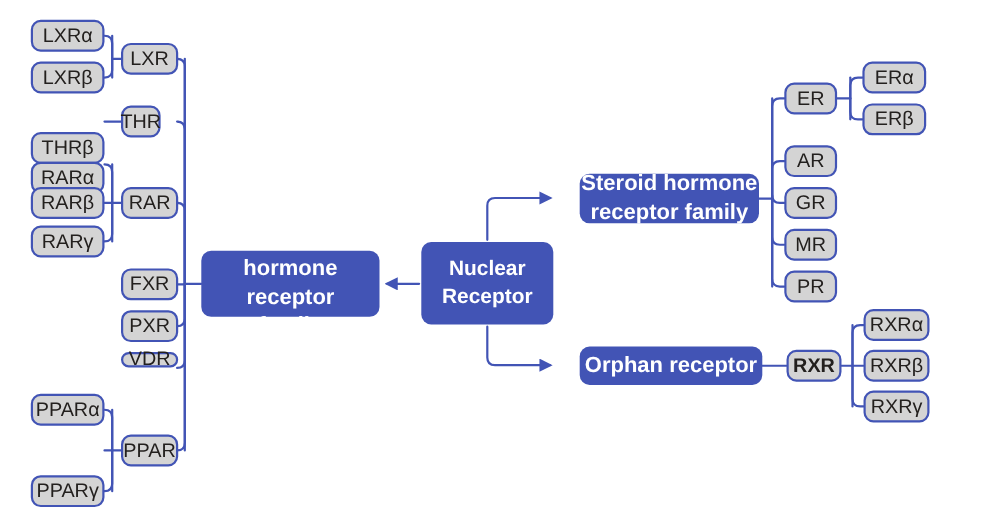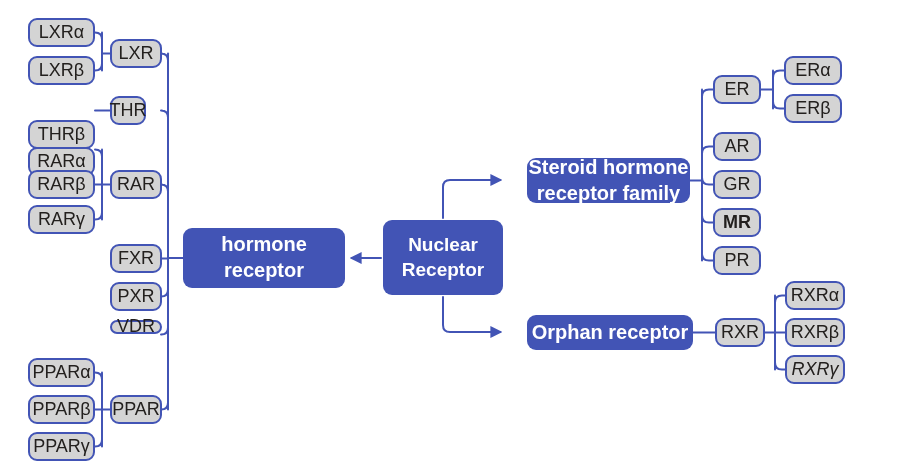--- a/index.html
+++ b/index.html
@@ -76,21 +76,20 @@
       <path d="M 775 332.5 L 765 332.5" fill="none" stroke="#4254b5" stroke-width="2" stroke-linecap="round" stroke-linejoin="round"></path>
     </svg>
 
   <div class="node grey" style="left:28px;  top:18px;  width:67px; height:29px;">LXRα</div>
   <div class="node grey" style="left:28px;  top:56px;  width:67px; height:29px;">LXRβ</div>
   <div class="node grey" style="left:28px;  top:96px;  width:67px; height:29px;margin-top:24px;">THRβ</div>
   <div class="node grey" style="left:28px;  top:135px; width:67px; height:29px;margin-top:12px;">RARα</div>
   <div class="node grey" style="left:28px;  top:170px; width:67px; height:29px;">RARβ</div>
   <div class="node grey" style="left:28px;  top:205px; width:67px; height:29px;">RARγ</div>
   <div class="node grey" style="left:28px;  top:358px; width:67px; height:29px;">PPARα</div>
-  <div class="node grey" style="left:28px;  top:395px; width:67px; height:29px;">PPARβ</div>
   <div class="node grey" style="left:28px;  top:432px; width:67px; height:29px;">PPARγ</div>
 
   <div class="node grey" style="left:110px; top:39px;  width:52px; height:29px;">LXR</div>
   <div class="node grey" style="left:110px; top:96px;  width:36px; height:29px;">THR</div>
   <div class="node grey" style="left:110px; top:170px; width:52px; height:29px;">RAR</div>
   <div class="node grey" style="left:110px; top:244px; width:52px; height:29px;">FXR</div>
   <div class="node grey" style="left:110px; top:282px; width:52px; height:29px;">PXR</div>
   <div class="node grey" style="left:110px; top:320px; width:52px; height:14px;">VDR</div>
   <div class="node grey" style="left:110px; top:395px; width:52px; height:29px;">PPAR</div>
 
@@ -116,24 +115,24 @@
     </div>
   </div>
 
   <div class="node blue" style="left:527px; top:315px; width:166px; height:35px;">
     <div>Orphan receptor</div>
   </div>
 
   <div class="node grey" style="left:713px; top:75px;  width:48px; height:29px;">ER</div>
   <div class="node grey" style="left:713px; top:132px; width:48px; height:29px;">AR</div>
   <div class="node grey" style="left:713px; top:170px; width:48px; height:29px;">GR</div>
-  <div class="node grey" style="left:713px; top:208px; width:48px; height:29px;font-weight:bold;">MR</div>
+  <div class="node grey" style="left:713px; top:208px; width:48px; height:29px;">MR</div>
   <div class="node grey" style="left:713px; top:246px; width:48px; height:29px;">PR</div>
 
   <div class="node grey" style="left:784px; top:56px; width:58px; height:29px;">ERα</div>
   <div class="node grey" style="left:784px; top:94px; width:58px; height:29px;">ERβ</div>
 
-  <div class="node grey" style="left:715px; top:318px; width:50px; height:29px;">RXR</div>
+  <div class="node grey" style="left:715px; top:318px; width:50px; height:29px;font-weight:bold;">RXR</div>
   <div class="node grey" style="left:785px; top:281px; width:60px; height:29px;">RXRα</div>
   <div class="node grey" style="left:785px; top:318px; width:60px; height:29px;">RXRβ</div>
-  <div class="node grey" style="left:785px; top:355px; width:60px; height:29px;font-style:italic;">RXRγ</div>
+  <div class="node grey" style="left:785px; top:355px; width:60px; height:29px;">RXRγ</div>
 
 </div>
 
 </body></html>

